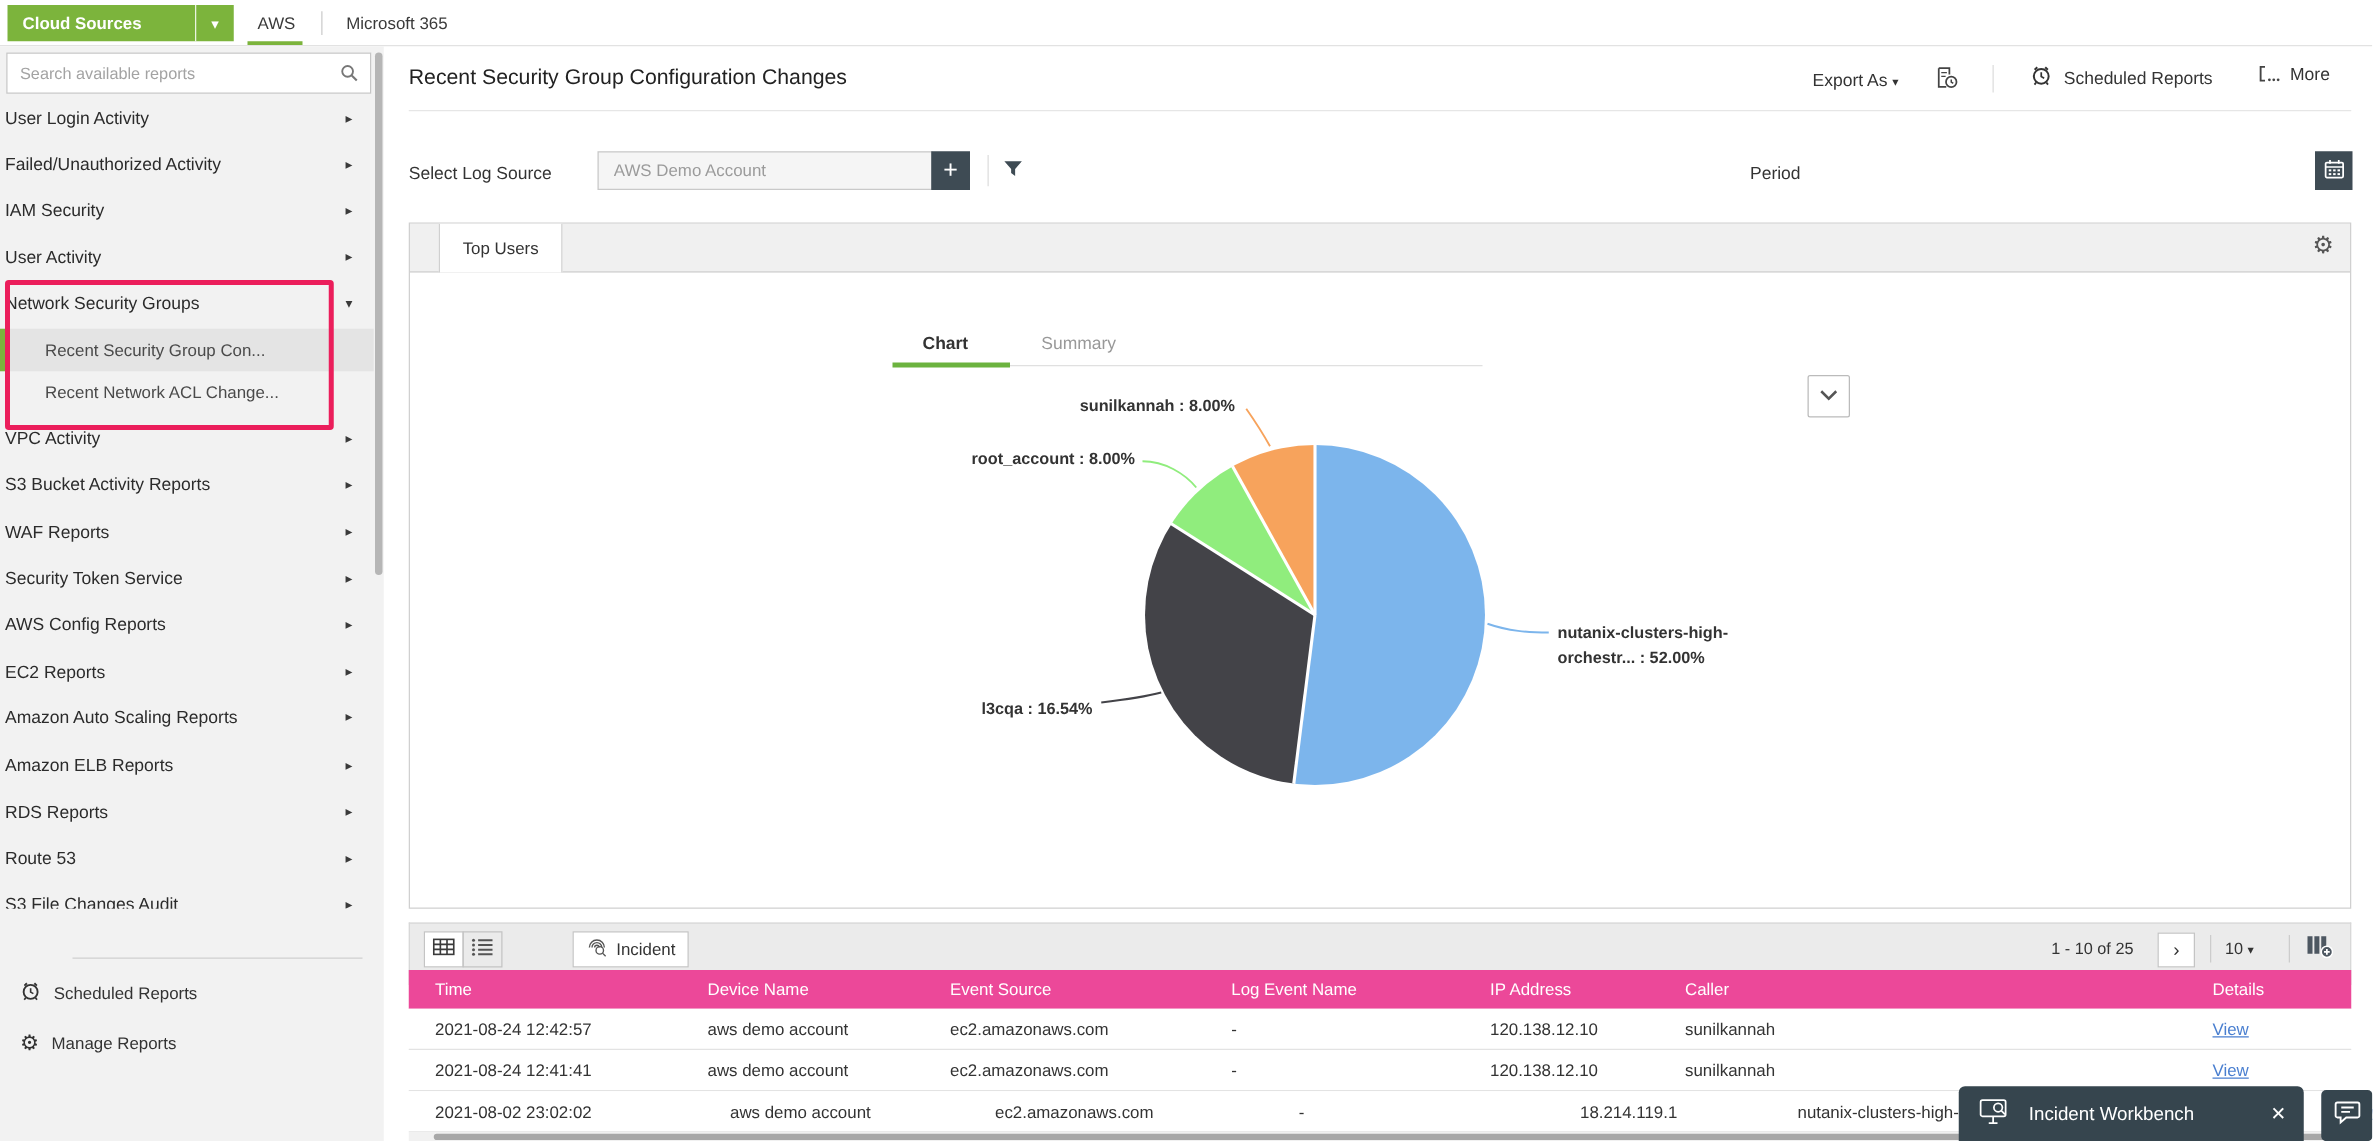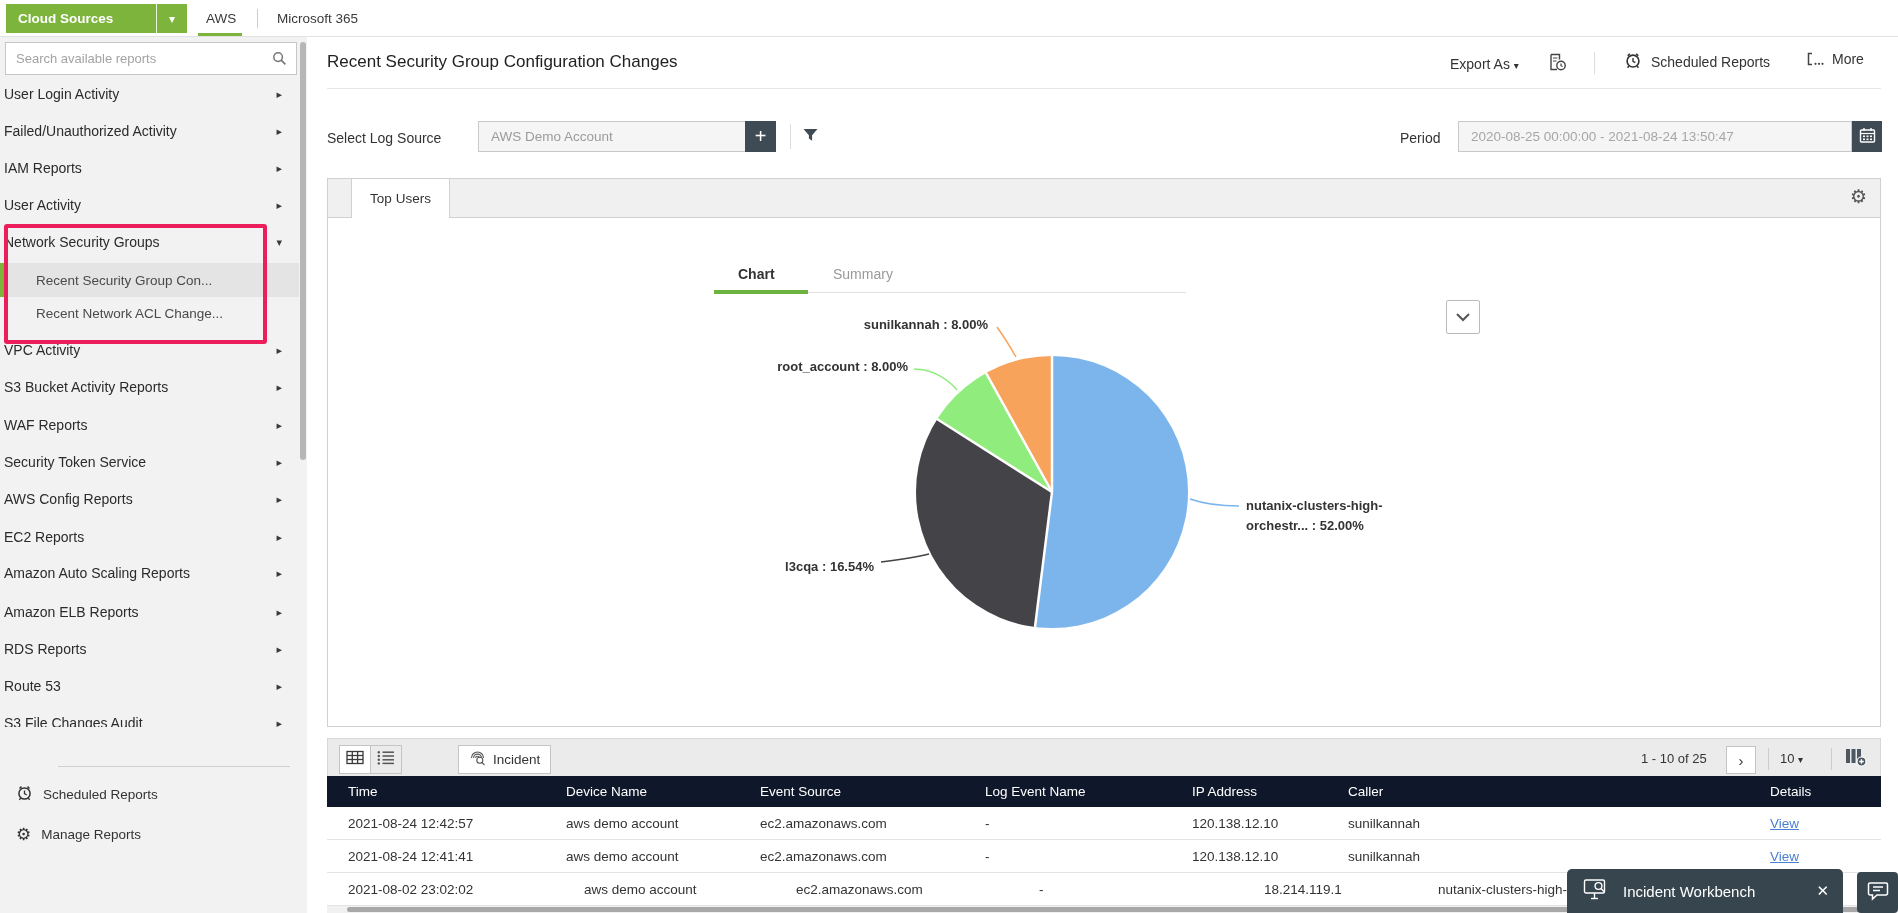--- a/index.html
+++ b/index.html
@@ -66,21 +66,21 @@
   
   .tbl-toolbar{left:327px;top:738px;width:1554px;height:50px;background:#ebebeb;border:1px solid #d8d8d8;border-bottom:0;}
   .tool-btn{position:absolute;top:6px;width:30px;height:27px;border:1px solid #c4c4c4;display:flex;align-items:center;justify-content:center;cursor:pointer;background:transparent;}
   .tool-btn.active{background:#fff;}
   .incident-btn{position:absolute;left:130px;top:6px;height:27px;padding:0 10px;background:#fff;border:1px solid #c4c4c4;
       display:flex;align-items:center;gap:7px;font-size:13.5px;color:#333;cursor:pointer;}
   .pg-text{position:absolute;top:12px;font-size:13px;color:#333;}
   .pg-next{position:absolute;left:1398px;top:7px;width:28px;height:26px;background:#fff;border:1px solid #c4c4c4;
       display:flex;align-items:center;justify-content:center;font-size:15px;color:#333;cursor:pointer;}
   .tgrid{display:grid;grid-template-columns:218px 194px 225px 207px 156px 422px 1fr;padding-left:21px;align-items:center;}
-  .thead{left:327px;top:776px;width:1554px;height:31px;background:#0f172a;color:#fff;font-size:13.5px;}
+  .thead{left:327px;top:776px;width:1554px;height:31px;background:#ec4899;color:#fff;font-size:13.5px;}
   .trow{left:327px;width:1554px;height:33px;background:#fff;border-bottom:1px solid #e3e3e3;font-size:13.5px;color:#333;}
   .trow>div{white-space:nowrap;}
   .view-link{color:#4a7fd0;text-decoration:underline;cursor:pointer;}
   .h-scroll{left:327px;top:906px;width:1554px;height:7px;background:#f1f1f1;}
   .h-thumb{position:absolute;left:20px;top:1px;width:1514px;height:5px;background:#a8a8a8;border-radius:3px;cursor:grab;}
 
   
   .workbench{left:1567px;top:869px;width:276px;height:44px;background:#36454e;border-radius:5px 5px 0 0;z-index:10;
       display:flex;align-items:center;color:#fff;cursor:pointer;}
   .wb-title{font-size:15px;margin-left:14px;flex:1;}
@@ -119,21 +119,21 @@
 
       <div class="side-item" style="top:42px">
           <span>User Login Activity</span>
           <span class="chev">▸</span>
         </div>
       <div class="side-item" style="top:79px">
           <span>Failed/Unauthorized Activity</span>
           <span class="chev">▸</span>
         </div>
       <div class="side-item" style="top:116px">
-          <span>IAM Reports</span>
+          <span>IAM Security</span>
           <span class="chev">▸</span>
         </div>
       <div class="side-item" style="top:153px">
           <span>User Activity</span>
           <span class="chev">▸</span>
         </div>
       <div class="side-item" style="top:190px">
           <span>Network Security Groups</span>
           <span class="chev">▾</span>
         </div>
@@ -253,21 +253,20 @@
   <input class="a flat-input" style="left: 478px; top: 121px; width: 268px; height: 31px;" readonly="" value="AWS Demo Account">
   <button class="a slate-btn" style="left:745px;top:121px;width:31px;height:31px;font-size:20px;">+</button>
   <div class="a v-div" style="left:790px;top:124px;height:25px;"></div>
   <div class="a" style="left:802px;top:128px;cursor:pointer;">
     <svg width="17" height="15" viewBox="0 0 17 15">
         <path d="M1.5 1 h14 l-5.4 6.2 v5.6 l-3.2 -2.4 v-3.2 z" fill="#3e4b54"></path>
       </svg>
   </div>
 
   <div class="a fld-label" style="left:1400px;top:130px;">Period</div>
-  <input class="a flat-input" style="left: 1458px; top: 121px; width: 394px; height: 31px; color: rgb(166, 166, 166);" readonly="" value="2020-08-25 00:00:00 - 2021-08-24 13:50:47">
   <button class="a slate-btn" style="left:1852px;top:121px;width:30px;height:31px;">
     <span>
       <svg width="17" height="17" viewBox="0 0 17 17">
           <rect x="1.5" y="3" width="14" height="12" rx="1" fill="none" stroke="#fff" stroke-width="1.4"></rect>
           <line x1="1.5" y1="6.5" x2="15.5" y2="6.5" stroke="#fff" stroke-width="1.2"></line>
           <line x1="5" y1="1" x2="5" y2="4" stroke="#fff" stroke-width="1.4"></line>
           <line x1="12" y1="1" x2="12" y2="4" stroke="#fff" stroke-width="1.4"></line>
           <g fill="#fff">
             <rect x="4" y="8.5" width="2" height="1.6"></rect>
             <rect x="7.5" y="8.5" width="2" height="1.6"></rect>

